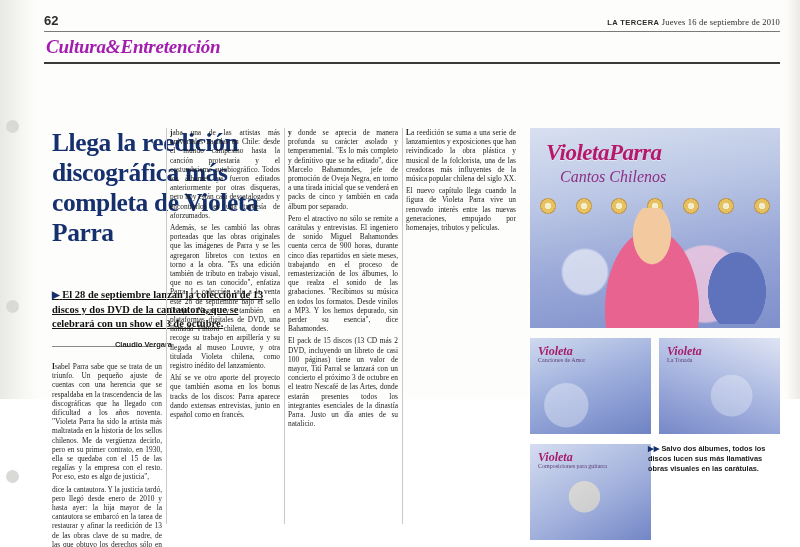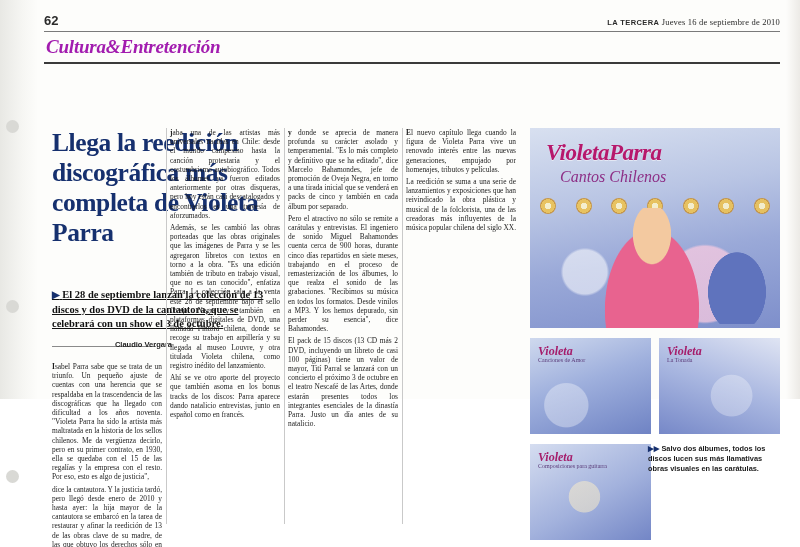--- a/index.html
+++ b/index.html
@@ -355,32 +355,32 @@
 
   <div class="col" id="col1">
     <p>Isabel Parra sabe que se trata de un triunfo. Un pequeño ajuste de cuentas con una herencia que se respaldaba en la trascendencia de las discográficas que ha llegado con dificultad a los años noventa. "Violeta Parra ha sido la artista más maltratada en la historia de los sellos chilenos. Me da vergüenza decirlo, pero en su primer contrato, en 1930, ella se quedaba con el 15 de las regalías y la empresa con el resto. Por eso, esto es algo de justicia",</p>
     <p>dice la cantautora. Y la justicia tardó, pero llegó desde enero de 2010 y hasta ayer: la hija mayor de la cantautora se embarcó en la tarea de restaurar y afinar la reedición de 13 de las obras clave de su madre, de las que obtuvo los derechos sólo en los últimos años.</p>
 
   </div>
 
   <div class="col" id="col2">
     <p>jaba una de las artistas más universales nacidas en Chile: desde el mundo campesino hasta la canción protestaria y el costumbrismo autobiográfico. Todos los álbumes ya fueron editados anteriormente por otras disqueras, pero hoy están casi descatalogados y encontrarlos es una travesía de aforzumados.</p>
     <p>Además, se les cambió las obras porteadas que las obras originales que las imágenes de Parra y se les agregaron libretos con textos en torno a la obra. "Es una edición también de tributo en trabajo visual, que no es tan conocido", enfatiza Parra. La colección sale a la venta este 28 de septiembre bajo el sello Oveja Negra y también en plataformas digitales de DVD, una llamada Pintora chilena, donde se recoge su trabajo en arpillería y su llegada al museo Louvre, y otra titulada Violeta chilena, como registro inédito del lanzamiento.</p>
-    <p>Ahí se ve otro aporte del proyecto que también asoma en los bonus tracks de los discos: Parra aparece dando natalicio entrevistas, junto en español como en francés.</p>
+    <p>Ahí se ve otro aporte del proyecto que también asoma en los bonus tracks de los discos: Parra aparece dando extensas entrevistas, junto en español como en francés.</p>
   </div>
 
   <div class="col" id="col3">
     <p>y donde se aprecia de manera profunda su carácter asolado y temperamental. "Es lo más completo y definitivo que se ha editado", dice Marcelo Bahamondes, jefe de promoción de Oveja Negra, en torno a una tirada inicial que se venderá en packs de cinco y también en cada álbum por separado.</p>
     <p>Pero el atractivo no sólo se remite a carátulas y entrevistas. El ingeniero de sonido Miguel Bahamondes cuenta cerca de 900 horas, durante cinco días repartidos en siete meses, trabajando en el proceso de remasterización de los álbumes, lo que realza el sonido de las grabaciones. "Recibimos su música en todos los formatos. Desde vinilos a MP3. Y los hemos depurado, sin perder su esencia", dice Bahamondes.</p>
     <p>El pack de 15 discos (13 CD más 2 DVD, incluyendo un libreto de casi 100 páginas) tiene un valor de mayor, Tití Parral se lanzará con un concierto el próximo 3 de octubre en el teatro Nescafé de las Artes, donde estarán presentes todos los integrantes esenciales de la dinastía Parra. Justo un día antes de su natalicio.</p>
   </div>
 
   <div class="col" id="col4">
+    <p>La reedición se suma a una serie de lanzamientos y exposiciones que han reivindicado la obra plástica y musical de la folclorista, una de las creadoras más influyentes de la música popular chilena del siglo XX.</p>
     <p>El nuevo capítulo llega cuando la figura de Violeta Parra vive un renovado interés entre las nuevas generaciones, empujado por homenajes, tributos y películas.</p>
-    <p>La reedición se suma a una serie de lanzamientos y exposiciones que han reivindicado la obra plástica y musical de la folclorista, una de las creadoras más influyentes de la música popular chilena del siglo XX.</p>
   </div>
 
   <div class="rail">
     <div class="art art-main">
       <div class="title-script">VioletaParra</div>
       <div class="subtitle-script">Cantos Chilenos</div>
       <div class="flower-row">
         <span class="flower"></span>
         <span class="flower"></span>
         <span class="flower"></span>

